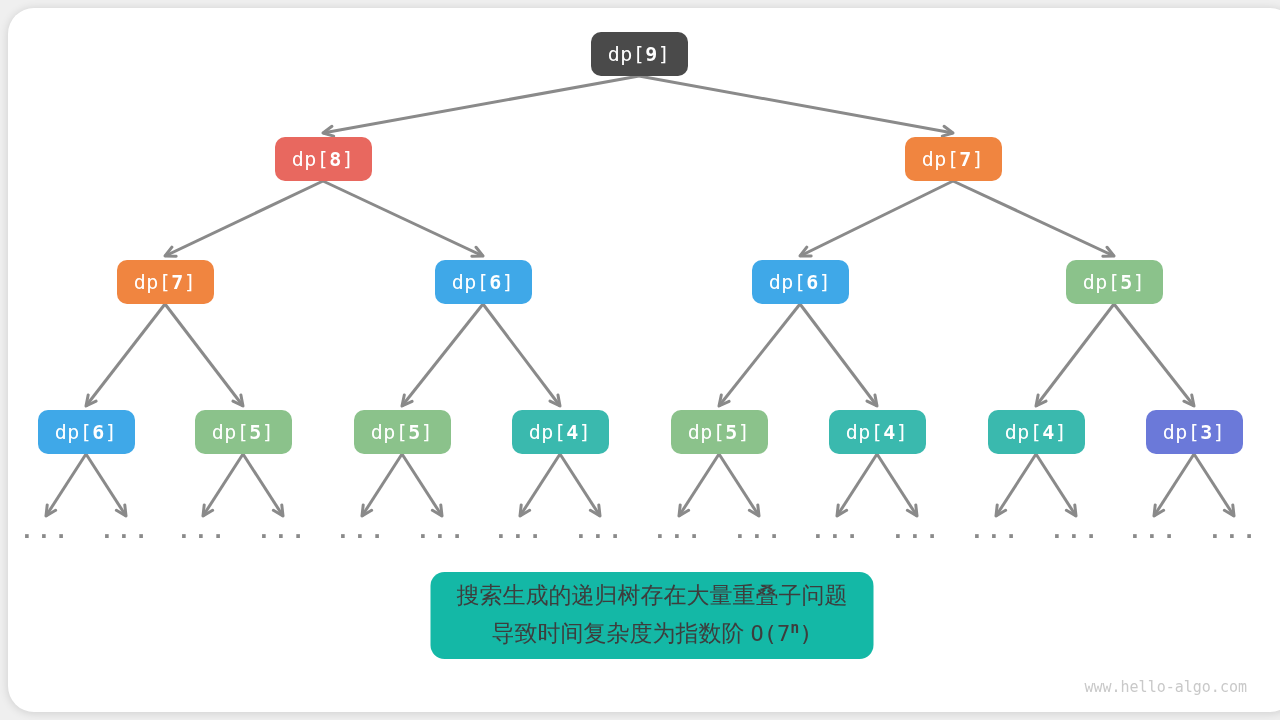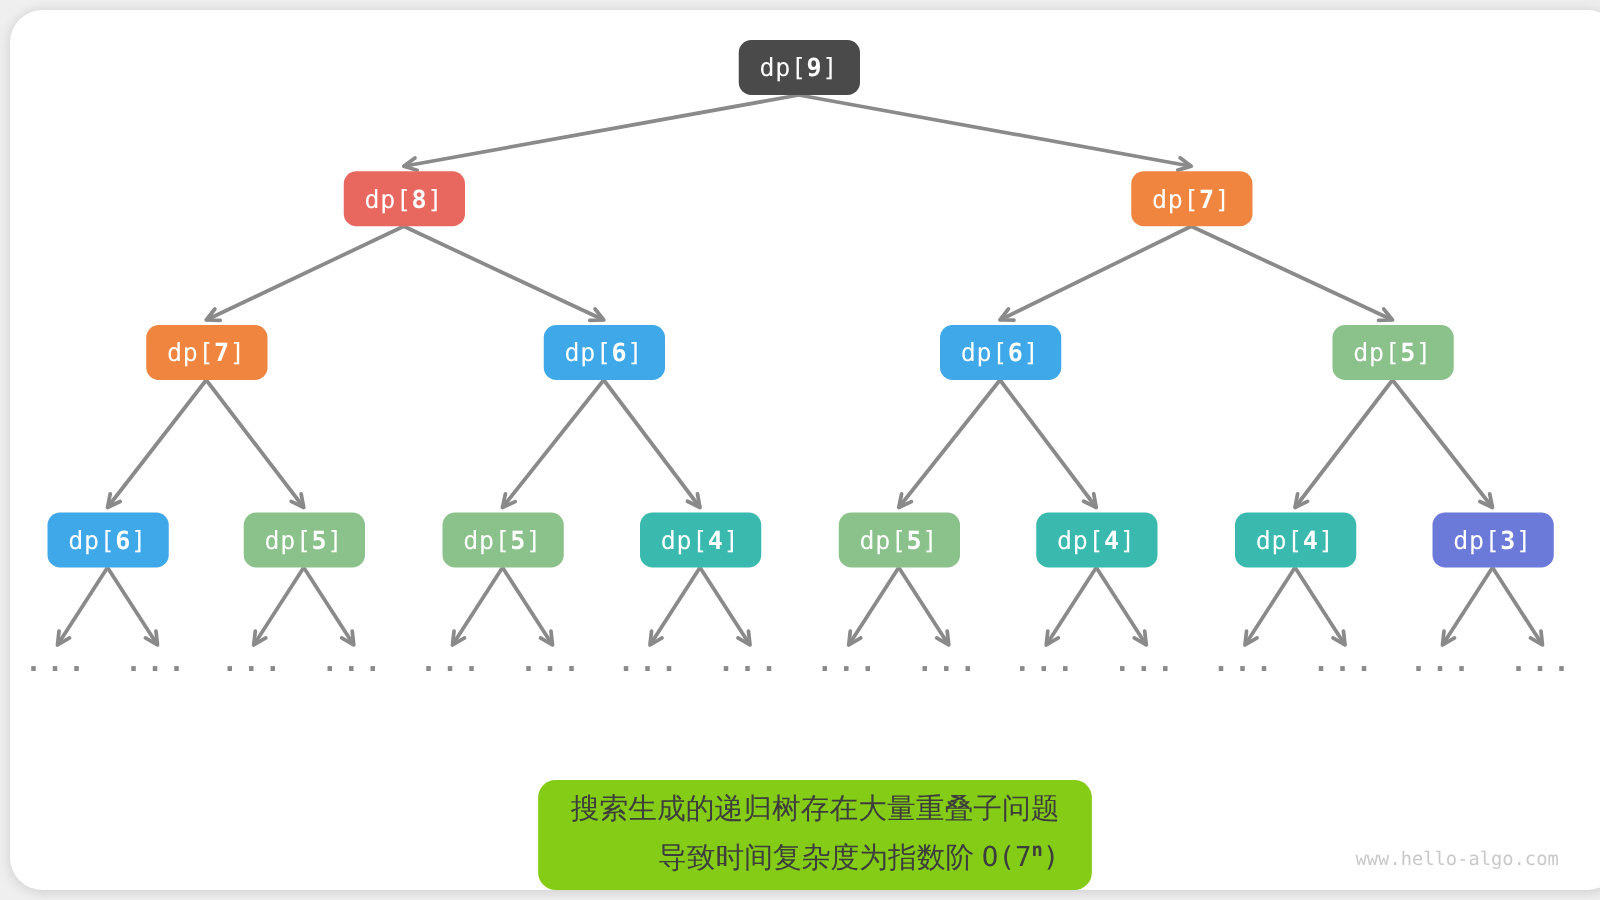--- a/index.html
+++ b/index.html
@@ -34,24 +34,24 @@
     width:60px;height:24px;
     text-align:center;
     font-family:"DejaVu Sans Mono","Liberation Mono",monospace;
     font-weight:bold;
     font-size:22px;
     letter-spacing:4px;
     color:#8a8a8a;
     line-height:22px;
   }
   .caption{
-    position:absolute;left:50%;top:624px;transform:translateX(-50%);
-    background:#84cc16;border-radius:14px;
+    position:absolute;left:50%;top:572px;transform:translateX(-50%);
+    background:#14b8a6;border-radius:14px;
     padding:7px 26px 9px 26px;
-    text-align:right;
+    text-align:center;
     color:#3d3d3d;
     font-size:23px;
     line-height:33px;
     white-space:nowrap;
   }
   .complexity{
     font-family:"DejaVu Sans Mono","Liberation Mono",monospace;
     font-size:22px;
     margin-left:6px;
   }

